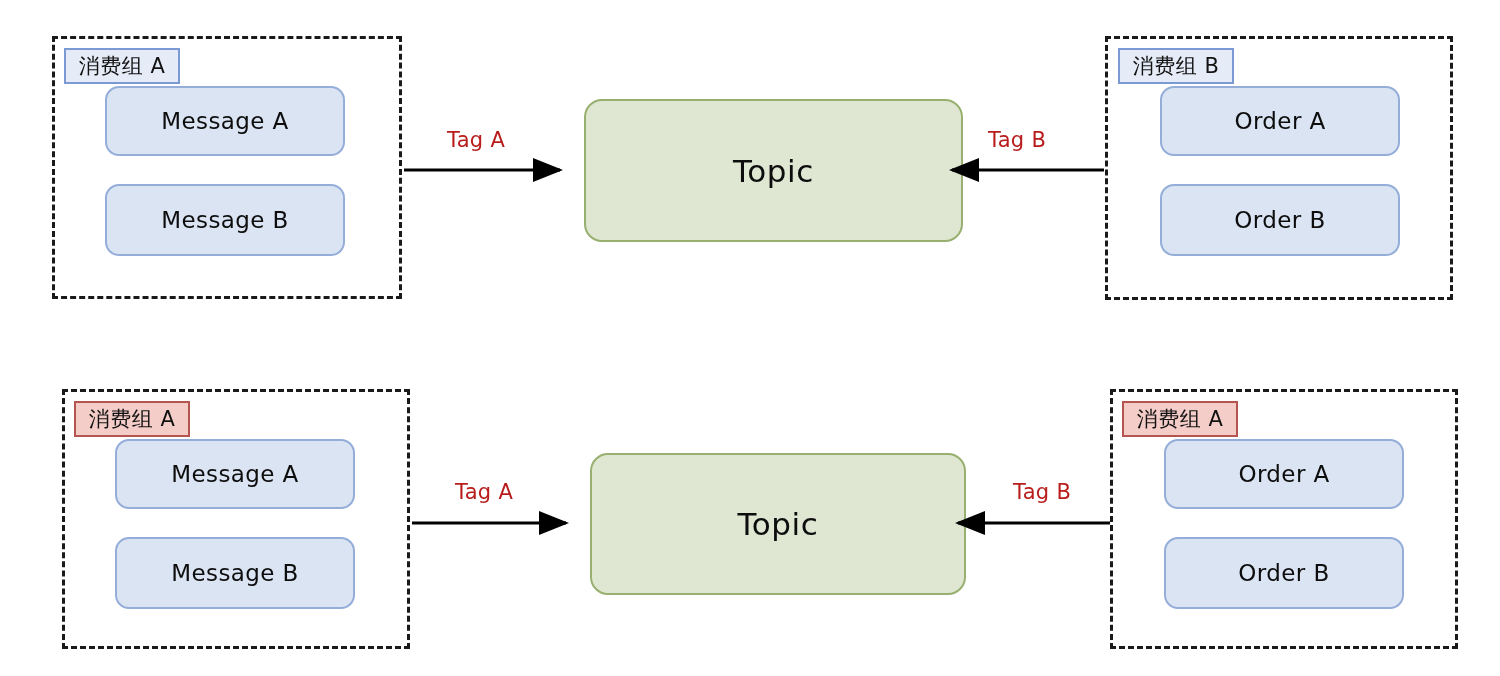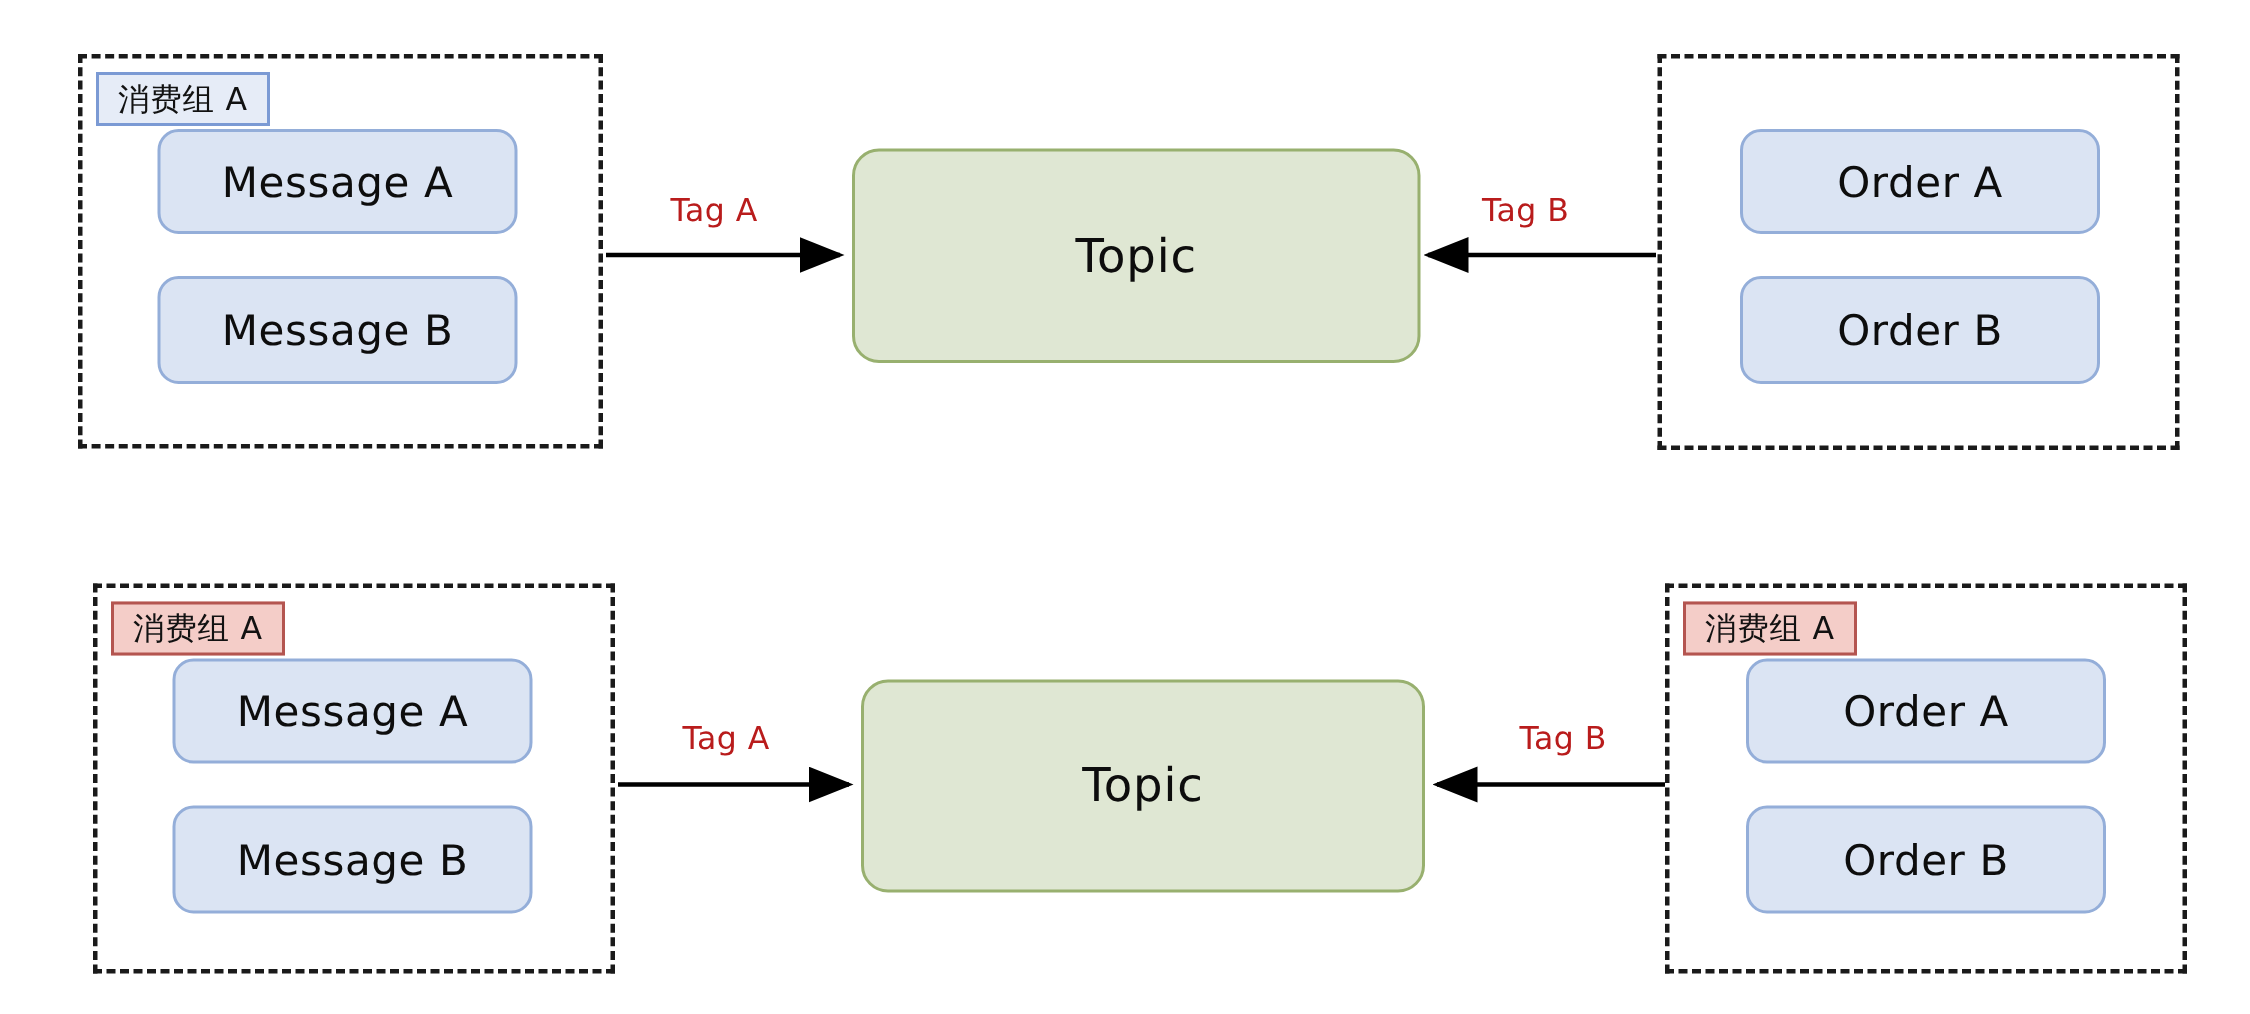--- a/index.html
+++ b/index.html
@@ -31,38 +31,39 @@
 
   .item-box{
     position:absolute;
     box-sizing:border-box;
     background:#dbe4f3;
     border:2px solid #94aed9;
     border-radius:14px;
     display:flex;
     align-items:center;
     justify-content:center;
-    font-size:28px;
+    font-size:23px;
     color:#0d0d0d;
     letter-spacing:0.4px;
     z-index:4;
   }
 
   .topic-box{
     position:absolute;
     box-sizing:border-box;
     background:#dfe7d3;
     border:2px solid #98b06f;
     border-radius:18px;
     display:flex;
     align-items:center;
     justify-content:center;
     font-size:31px;
     color:#0d0d0d;
     letter-spacing:0.6px;
+    margin-left:16px;
   }
 
   .flow{position:absolute;left:0;top:0;width:1500px;height:676px;pointer-events:none;z-index:2;}
 
   .tag-label{
     position:absolute;
     font-size:21px;
     color:#b91c1c;
     white-space:nowrap;
     letter-spacing:0.3px;
@@ -97,20 +98,21 @@
   <div class="group-label blue" style="left:64px;top:48px;width:116px;height:36px;">消费组 A</div>
   <div class="item-box" style="left:105px;top:86px;width:240px;height:70px;">Message A</div>
   <div class="item-box" style="left:105px;top:184px;width:240px;height:72px;">Message B</div>
 
   <div class="tag-label" style="left:447px;top:128px;">Tag A</div>
   <div class="tag-label" style="left:988px;top:128px;">Tag B</div>
 
   <div class="topic-box" style="left:568px;top:99px;width:379px;height:143px;">Topic</div>
 
   <div class="group-box" style="left:1105px;top:36px;width:348px;height:264px;"></div>
+  <div class="group-label blue" style="left:1118px;top:48px;width:116px;height:36px;">消费组 B</div>
   <div class="item-box" style="left:1160px;top:86px;width:240px;height:70px;">Order A</div>
   <div class="item-box" style="left:1160px;top:184px;width:240px;height:72px;">Order B</div>
 
   <div class="group-box" style="left:62px;top:389px;width:348px;height:260px;"></div>
   <div class="group-label pink" style="left:74px;top:401px;width:116px;height:36px;">消费组 A</div>
   <div class="item-box" style="left:115px;top:439px;width:240px;height:70px;">Message A</div>
   <div class="item-box" style="left:115px;top:537px;width:240px;height:72px;">Message B</div>
 
   <div class="tag-label" style="left:455px;top:480px;">Tag A</div>
   <div class="tag-label" style="left:1013px;top:480px;">Tag B</div>

